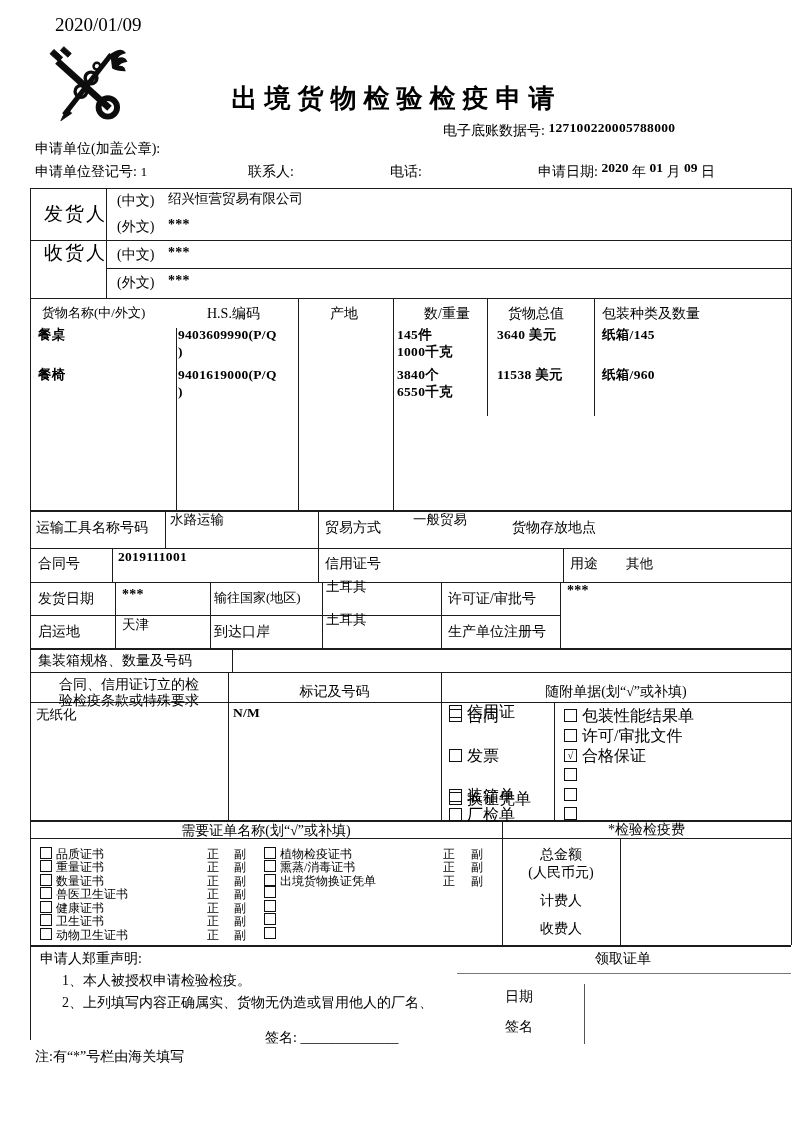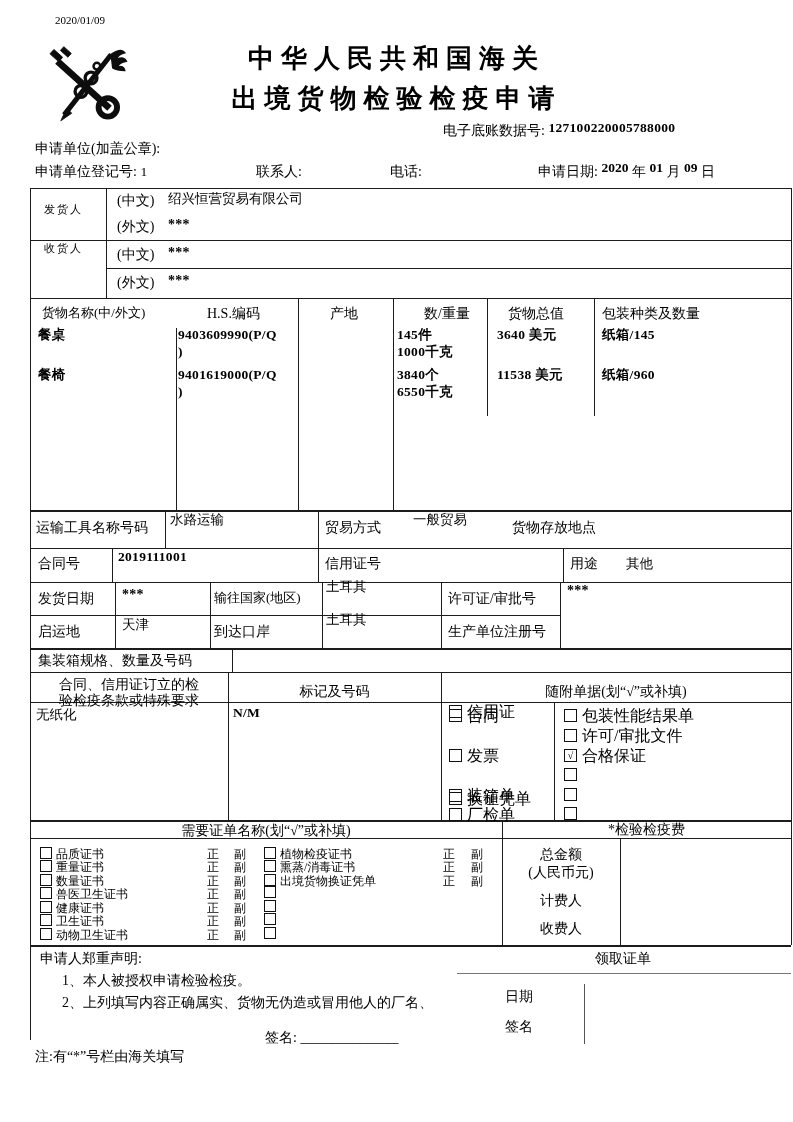--- a/index.html
+++ b/index.html
@@ -14,21 +14,21 @@
   .vg{background:#555;}
   .fv{font-size:13.5px;}
   .num{font-weight:bold;letter-spacing:.3px;}
   .sup{position:relative;top:-4px;font-weight:bold;font-size:13.5px;}
   .b{display:inline-block;width:11px;height:11px;border:1px solid #111;font-size:10px;
      line-height:11px;text-align:center;vertical-align:-1px;margin-right:5px;overflow:hidden;}
   .bs{width:10px;height:10px;line-height:10px;font-size:9px;margin-right:4px;}
   .t1{font-weight:bold;font-size:26px;letter-spacing:7px;}
   .s12{font-size:12px;}
   .s13{font-size:13px;}
-  .s15{font-size:11px;}
+  .s15{font-size:19px;}
   .row{position:absolute;white-space:nowrap;}
   .off{position:absolute;top:0;}
 </style>
 </head>
 <body>
 
 <div class="page">
 
   <div class="a s15" style="left:55px;top:14px">2020/01/09</div>
 
@@ -40,38 +40,37 @@
       <rect x="20" y="10" width="12" height="6" transform="rotate(42 26 13)"></rect>
       <line x1="24" y1="88" x2="80" y2="16" stroke-width="6"></line>
       <polygon points="20,95 27,80 33,86"></polygon>
       <path d="M80,16 q12,-8 16,-2 q-8,2 -10,8 q10,-4 12,2 q-8,1 -11,7 q8,-2 9,4 q-9,0 -14,-3 z" stroke-width="2"></path>
       <circle cx="56" cy="44" r="7" fill="none" stroke-width="4"></circle>
       <circle cx="44" cy="60" r="7" fill="none" stroke-width="4"></circle>
       <circle cx="63" cy="30" r="4" fill="none" stroke-width="3"></circle>
     </g>
   </svg>
 
-  <div class="a c t1" style="left:0;top:44px;width:793px">中华人民共和国海关</div>
   <div class="a c t1" style="left:0;top:84px;width:793px">出境货物检验检疫申请</div>
 
   <div class="a" style="left:443px;top:123px">
     <span>电子底账数据号:</span>
     <span class="sup num" style="top:-3px">127100220005788000</span>
   </div>
 
   <div class="a" style="left:35px;top:141px">
     <span>申请单位(加盖公章):</span>
     <span class="fv"></span>
   </div>
 
   <div class="a" style="left:35px;top:164px">
     <span>申请单位登记号:</span>
     <span class="fv">1</span>
   </div>
-  <div class="a" style="left:256px;top:164px">
+  <div class="a" style="left:248px;top:164px">
     <span>联系人:</span>
     <span class="fv"></span>
   </div>
   <div class="a" style="left:390px;top:164px">
     <span>电话:</span>
     <span class="fv"></span>
   </div>
   <div class="a" style="left:538px;top:164px">
     <span>申请日期:</span>
     <span class="sup">2020</span>

